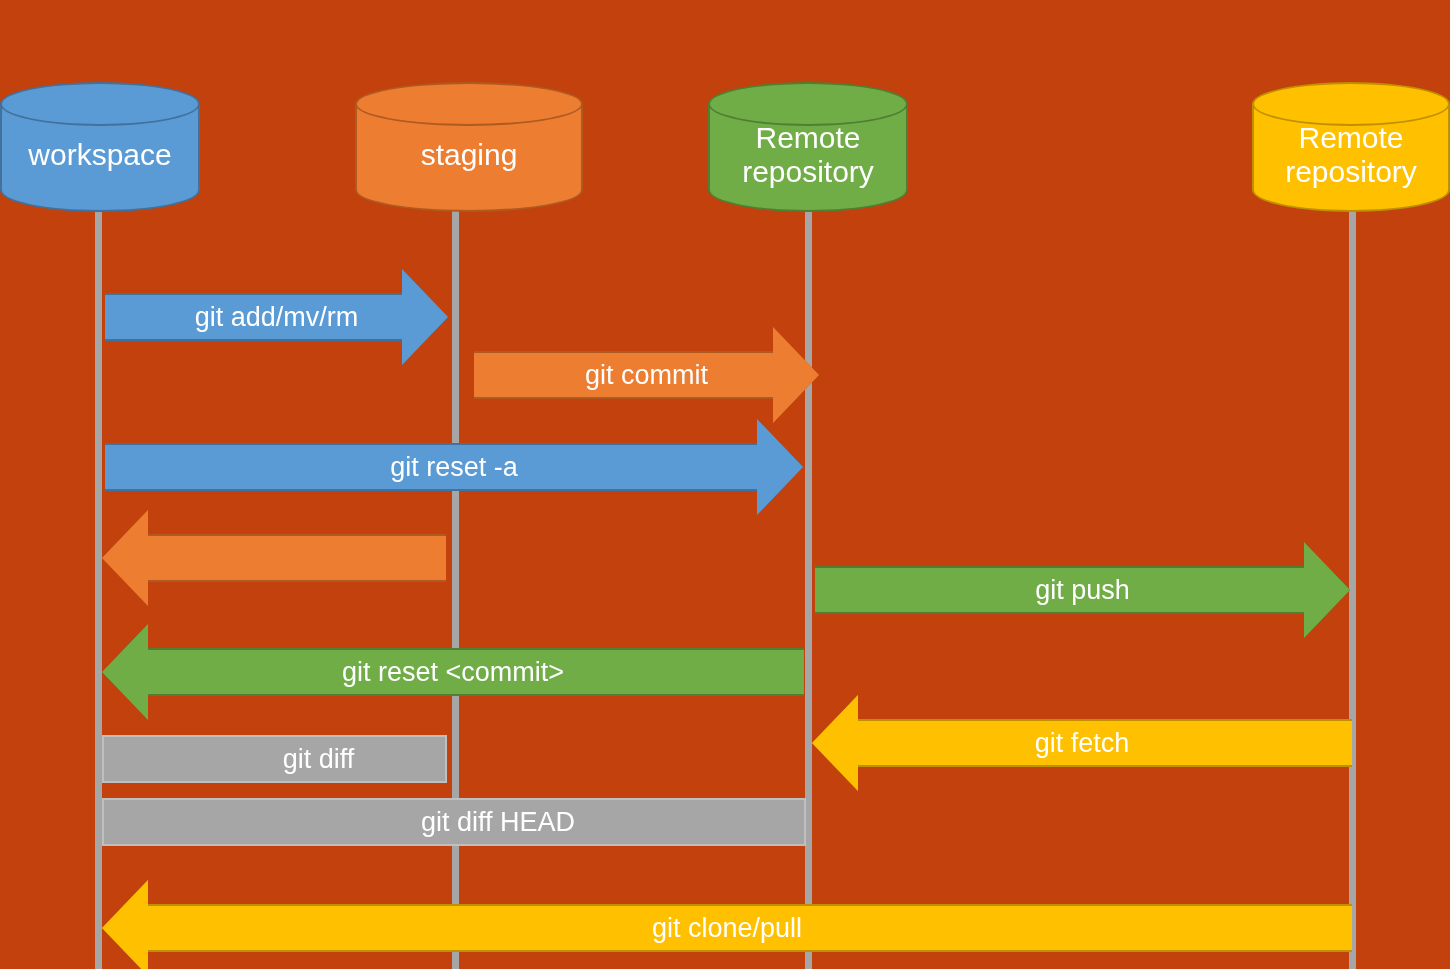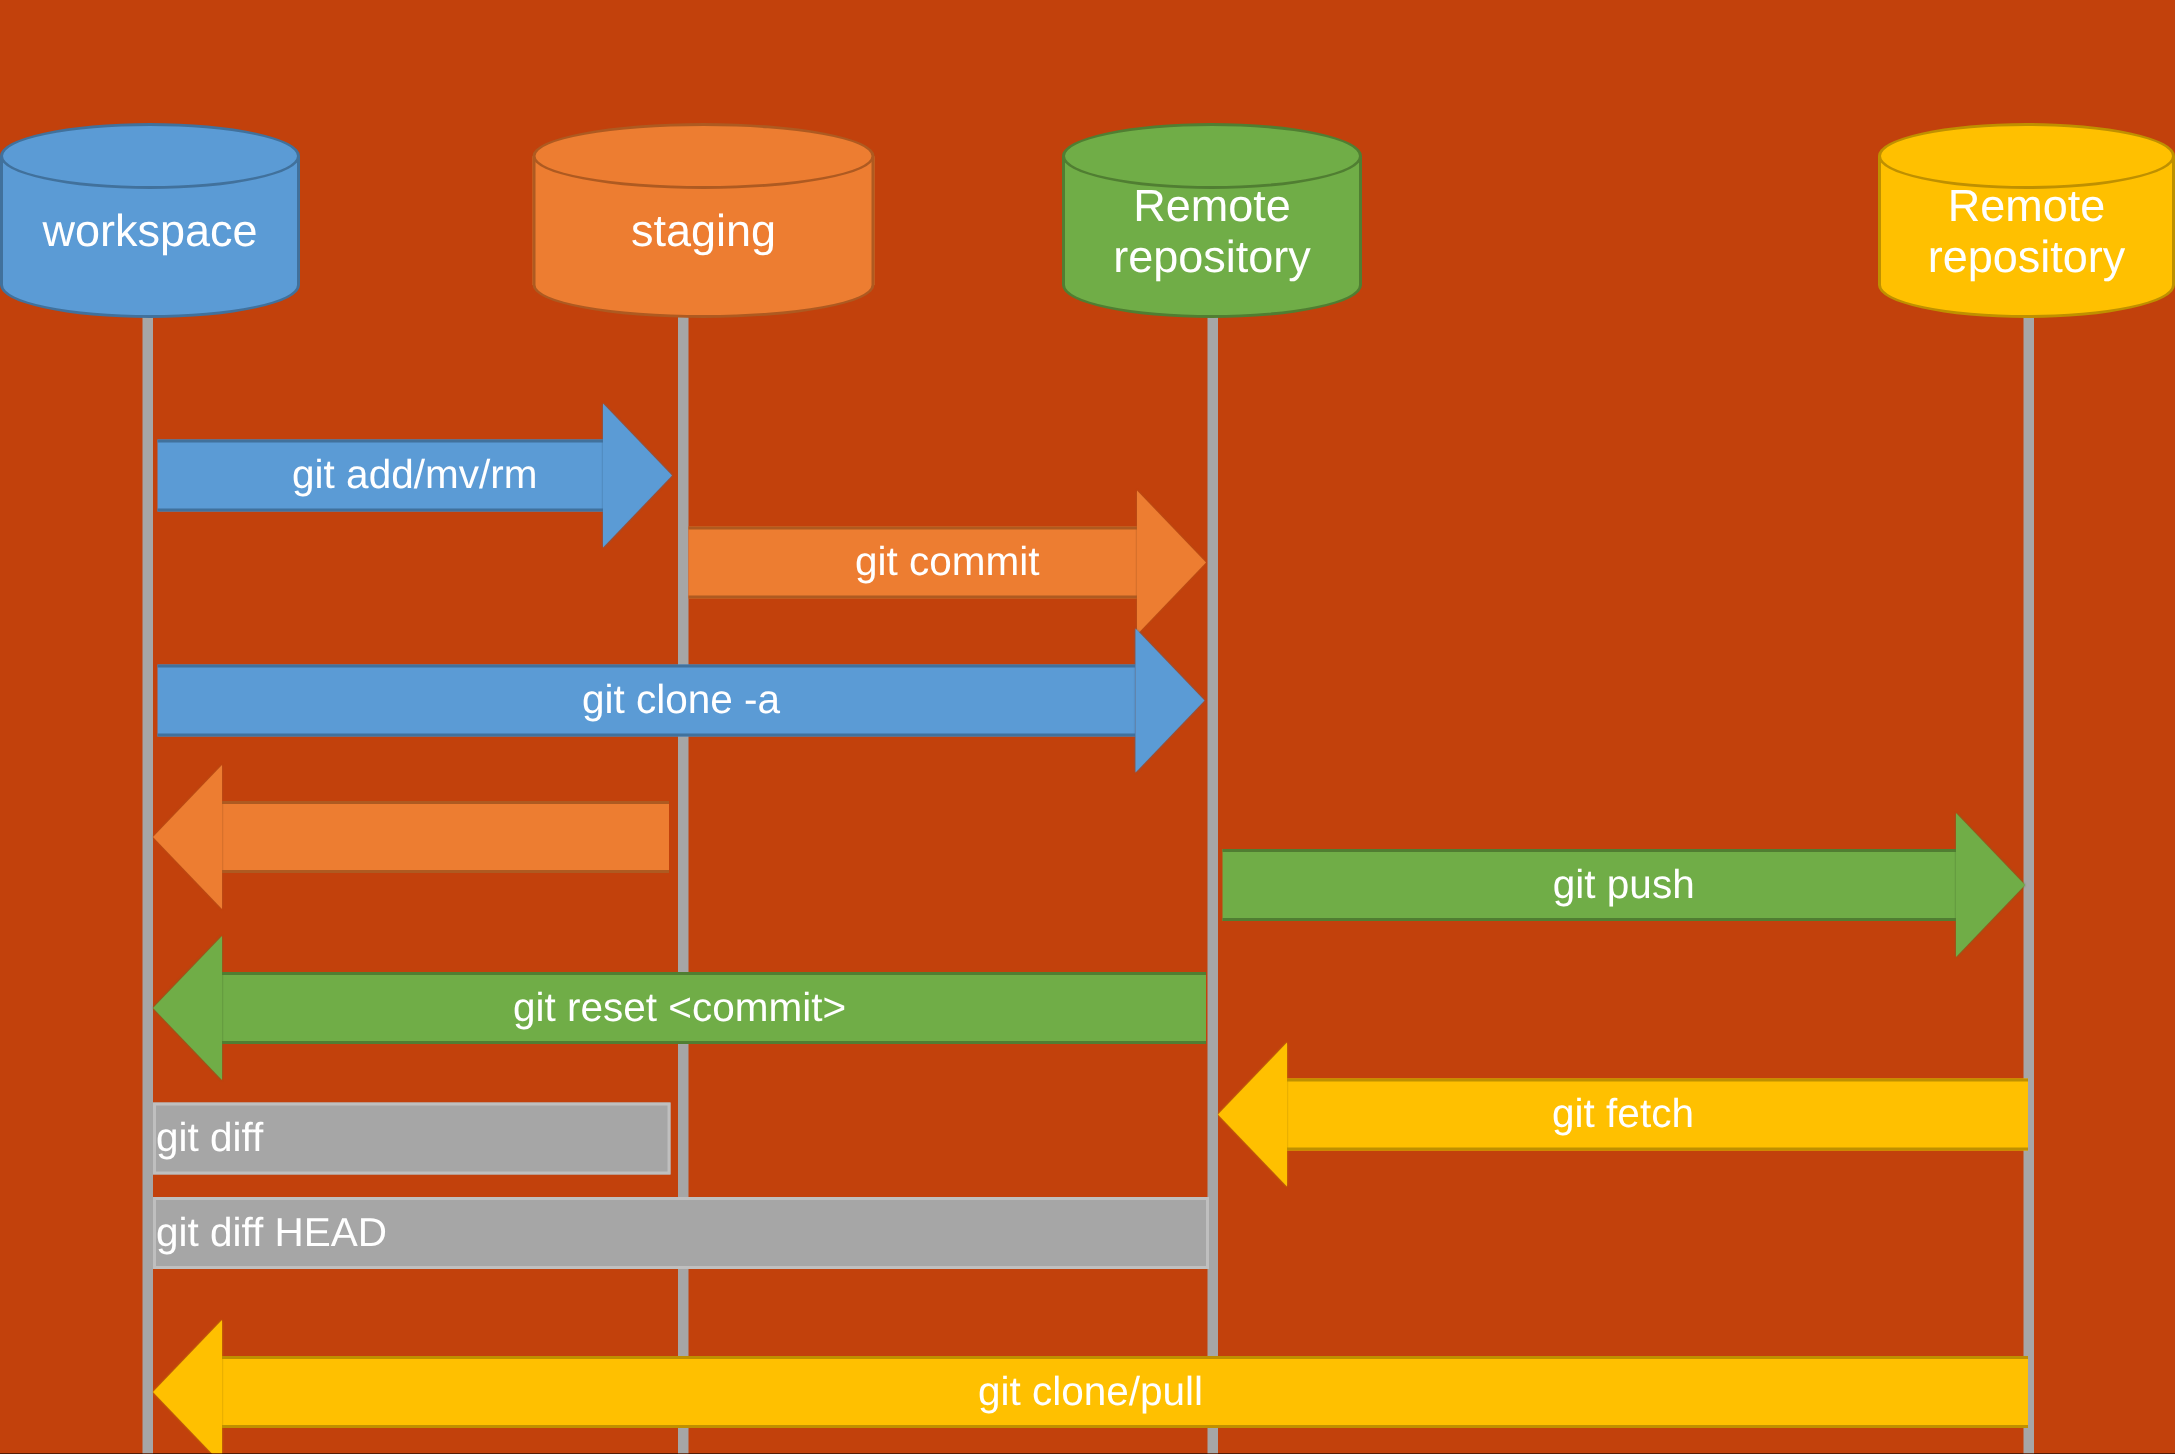--- a/index.html
+++ b/index.html
@@ -21,21 +21,21 @@
 
   
   .arrow{position:absolute;}
   .arrow .shaft{position:absolute;top:50%;transform:translateY(-50%);}
   .arrow .head{position:absolute;top:50%;transform:translateY(-50%);width:0;height:0;}
   .arrow .txt{position:absolute;left:0;top:50%;transform:translateY(-50%);
               width:100%;text-align:center;color:#fff;font-size:27px;
               z-index:6;pointer-events:none;white-space:nowrap;}
   .bar{position:absolute;box-sizing:border-box;}
   .bar .txt{position:absolute;left:0;top:50%;transform:translateY(-50%);
-            width:100%;text-align:left;color:#fff;font-size:27px;z-index:6;white-space:nowrap;}
+            width:100%;text-align:center;color:#fff;font-size:27px;z-index:6;white-space:nowrap;padding-left:44px;}
 </style>
 </head>
 <body>
 
 <div id="stage">
     <div class="lifeline" style="left: 95px; top: 202px; height: 771px; background: rgb(166, 166, 166);"></div>
     <div class="lifeline" style="left: 452px; top: 202px; height: 771px; background: rgb(166, 166, 166);"></div>
     <div class="lifeline" style="left: 805px; top: 202px; height: 771px; background: rgb(166, 166, 166);"></div>
     <div class="lifeline" style="left: 1349px; top: 202px; height: 771px; background: rgb(166, 166, 166);"></div>
     <div class="cyl" style="left: 0px; top: 82px; width: 200px; height: 130px; z-index: 20;">
@@ -70,29 +70,29 @@
       <div class="label">
         <span style="white-space: pre-line;">Remote
 repository</span>
       </div>
     </div>
     <div class="arrow" style="left: 105px; top: 293px; width: 343px; height: 48px; z-index: 10;">
       <div class="shaft" style="height: 48px; width: 297px; background: rgb(91, 155, 213); border-top: 2px solid rgb(65, 113, 156); border-bottom: 2px solid rgb(65, 113, 156); box-sizing: border-box; left: 0px;"></div>
       <div class="head" style="border-top: 48px solid transparent; border-bottom: 48px solid transparent; border-left: 46px solid rgb(91, 155, 213); left: 297px; filter: drop-shadow(rgb(65, 113, 156) 0px 0px 0.6px);"></div>
       <div class="txt">git add/mv/rm</div>
     </div>
-    <div class="arrow" style="left: 459px; top: 345px; width: 345px; height: 60px; z-index: 10;">
+    <div class="arrow" style="left: 474px; top: 345px; width: 345px; height: 60px; z-index: 10;">
       <div class="shaft" style="height: 48px; width: 299px; background: rgb(237, 125, 49); border-top: 2px solid rgb(174, 90, 33); border-bottom: 2px solid rgb(174, 90, 33); box-sizing: border-box; left: 0px;"></div>
       <div class="head" style="border-top: 48px solid transparent; border-bottom: 48px solid transparent; border-left: 46px solid rgb(237, 125, 49); left: 299px; filter: drop-shadow(rgb(174, 90, 33) 0px 0px 0.6px);"></div>
       <div class="txt">git commit</div>
     </div>
     <div class="arrow" style="left: 105px; top: 443px; width: 698px; height: 48px; z-index: 10;">
       <div class="shaft" style="height: 48px; width: 652px; background: rgb(91, 155, 213); border-top: 2px solid rgb(65, 113, 156); border-bottom: 2px solid rgb(65, 113, 156); box-sizing: border-box; left: 0px;"></div>
       <div class="head" style="border-top: 48px solid transparent; border-bottom: 48px solid transparent; border-left: 46px solid rgb(91, 155, 213); left: 652px; filter: drop-shadow(rgb(65, 113, 156) 0px 0px 0.6px);"></div>
-      <div class="txt">git clone -a</div>
+      <div class="txt">git reset -a</div>
     </div>
     <div class="arrow" style="left: 102px; top: 534px; width: 344px; height: 48px; z-index: 10;">
       <div class="shaft" style="height: 48px; width: 298px; background: rgb(237, 125, 49); border-top: 2px solid rgb(174, 90, 33); border-bottom: 2px solid rgb(174, 90, 33); box-sizing: border-box; left: 46px;"></div>
       <div class="head" style="border-top: 48px solid transparent; border-bottom: 48px solid transparent; border-right: 46px solid rgb(237, 125, 49); left: 0px; filter: drop-shadow(rgb(174, 90, 33) 0px 0px 0.6px);"></div>
     </div>
     <div class="arrow" style="left: 815px; top: 562px; width: 535px; height: 56px; z-index: 10;">
       <div class="shaft" style="height: 48px; width: 489px; background: rgb(112, 173, 71); border-top: 2px solid rgb(80, 126, 50); border-bottom: 2px solid rgb(80, 126, 50); box-sizing: border-box; left: 0px;"></div>
       <div class="head" style="border-top: 48px solid transparent; border-bottom: 48px solid transparent; border-left: 46px solid rgb(112, 173, 71); left: 489px; filter: drop-shadow(rgb(80, 126, 50) 0px 0px 0.6px);"></div>
       <div class="txt">git push</div>
     </div>

